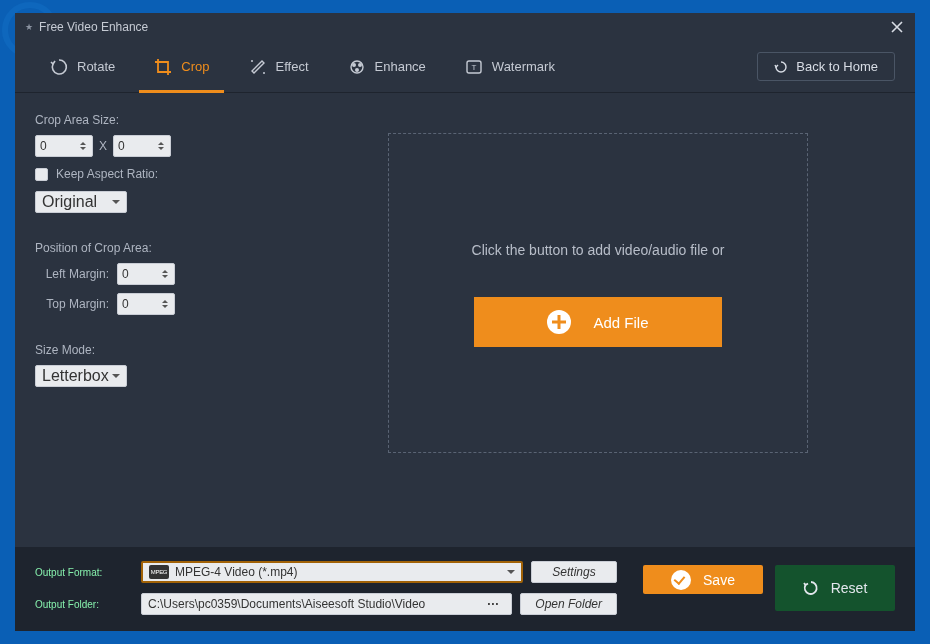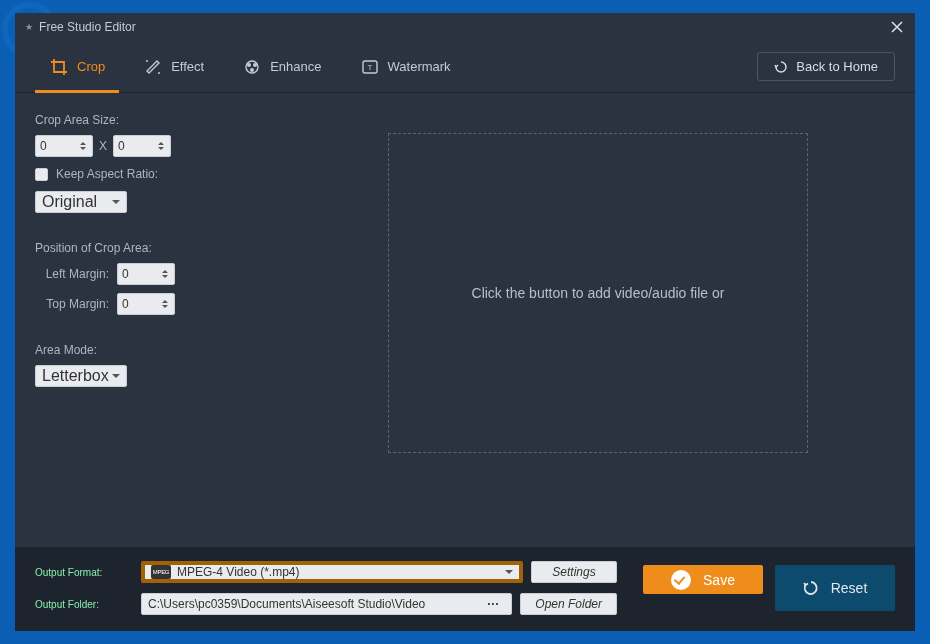--- a/index.html
+++ b/index.html
@@ -41,28 +41,28 @@
 .dz-text { color: #b8bec9; font-size: 14px; text-align: center; line-height: 1.6; }
 .add-file-btn { width: 248px; height: 50px; background: #ef8d1c; display: flex; align-items: center; justify-content: center; gap: 22px; color: #fff; font-size: 15px; cursor: pointer; }
 .plus-circ { width: 24px; height: 24px; border-radius: 50%; background: #fff; position: relative; }
 .plus-circ::before, .plus-circ::after { content: ""; position: absolute; background: #ef8d1c; }
 .plus-circ::before { left: 50%; top: 5px; width: 3px; height: 14px; transform: translateX(-50%); }
 .plus-circ::after { top: 50%; left: 5px; height: 3px; width: 14px; transform: translateY(-50%); }
 .bottom-bar { background: #1e242e; padding: 14px 20px 16px 20px; display: flex; align-items: center; gap: 10px; }
 .out-rows { flex: 1; display: flex; flex-direction: column; gap: 10px; }
 .out-row { display: flex; align-items: center; gap: 8px; }
 .out-label { width: 98px; text-align: left; color: #86efac; font-size: 10px; }
-.out-select { flex: 1; height: 22px; background: #e9ebee; border: 4px solid #a16207; border-radius: 2px; display: flex; align-items: center; padding: 0 6px; gap: 6px; font-size: 12px; color: #333; cursor: pointer; position: relative; }
+.out-select { flex: 1; height: 22px; background: #e9ebee; border: 2px solid #a16207; border-radius: 2px; display: flex; align-items: center; padding: 0 6px; gap: 6px; font-size: 12px; color: #333; cursor: pointer; position: relative; }
 .out-select .sel-chev { margin-left: auto; width: 0; height: 0; border-left: 4px solid transparent; border-right: 4px solid transparent; border-top: 4px solid #555; }
 .out-path { flex: 1; height: 22px; background: #e9ebee; border: 1px solid #c9cdd5; border-radius: 2px; display: flex; align-items: center; padding: 0 6px; font-size: 12px; color: #333; position: relative; }
 .out-path .dots { margin-left: auto; padding: 0 6px; font-weight: bold; cursor: pointer; }
 .small-btn { height: 22px; padding: 0 14px; background: #e9ebee; border: 1px solid #c9cdd5; border-radius: 2px; font-size: 12px; color: #333; display: flex; align-items: center; cursor: pointer; min-width: 86px; justify-content: center; font-style: italic; }
 .action-btns { display: flex; gap: 12px; margin-left: 16px; }
 .save-btn { width: 120px; height: 29px; background: #ef8d1c; display: flex; align-items: center; justify-content: center; gap: 12px; color: #fff; font-size: 14px; cursor: pointer; border-radius: 2px; }
-.reset-btn { width: 120px; height: 46px; background: #0c4a6e; display: flex; align-items: center; justify-content: center; gap: 12px; color: #e3e7ed; font-size: 14px; cursor: pointer; border-radius: 2px; }
+.reset-btn { width: 120px; height: 46px; background: #14532d; display: flex; align-items: center; justify-content: center; gap: 12px; color: #e3e7ed; font-size: 14px; cursor: pointer; border-radius: 2px; }
 .check-circ { width: 20px; height: 20px; border-radius: 50%; background: #fff; position: relative; }
 .check-circ::after { content: ""; position: absolute; left: 5px; top: 4px; width: 5px; height: 8px; border-right: 2.5px solid #ef8d1c; border-bottom: 2.5px solid #ef8d1c; transform: rotate(40deg); }
 .reset-ic { width: 16px; height: 16px; }
 .fmt-icon { width: 20px; height: 14px; background: #333; color: #fff; font-size: 6px; display: flex; align-items: center; justify-content: center; border-radius: 2px; letter-spacing: -0.3px; }
 </style>
 </head>
 <body>
 
 <div class="watermark-logo">
   <svg viewBox="0 0 180 100">
@@ -71,30 +71,39 @@
       <text x="60" y="35" font-size="24" fill="#1469b0" font-weight="bold" opacity="0.5">河东软件园</text>
       <text x="40" y="56" font-size="14" fill="#7a8ea0" opacity="0.4">www.pc0359.cn</text>
     </svg>
 </div>
 
 <div class="app-window">
 
   <div class="titlebar">
     <div class="titlebar-left">
       <span class="star-icon">★</span>
-      <span>Free Studio Editor</span>
+      <span>Free Video Enhance</span>
     </div>
     <div class="titlebar-close">
       <svg viewBox="0 0 12 12">
           <path d="M1 1 L11 11 M11 1 L1 11" stroke="#d8dde5" stroke-width="1.6"></path>
         </svg>
     </div>
   </div>
 
   <div class="tabbar">
+    <div class="tab-item">
+      <span class="tab-icon">
+        <svg viewBox="0 0 20 20">
+            <path d="M10 3 A7 7 0 1 1 4 7" fill="none" stroke="#c5cad3" stroke-width="1.6"></path>
+            <path d="M2 5 L4 7 L6 4" fill="none" stroke="#c5cad3" stroke-width="1.6"></path>
+          </svg>
+      </span>
+      <span>Rotate</span>
+    </div>
     <div class="tab-item active">
       <span class="tab-icon">
         <svg viewBox="0 0 20 20">
             <path d="M5 2 L5 15 L18 15 M2 5 L15 5 L15 18" fill="none" stroke="#ef8d1c" stroke-width="1.8"></path>
           </svg>
       </span>
       <span>Crop</span>
     </div>
     <div class="tab-item">
       <span class="tab-icon">
@@ -186,33 +195,37 @@
             <span>0</span>
             <div class="spin">
                 <div class="up"></div>
                 <div class="dn"></div>
               </div>
           </div>
         </div>
       </div>
 
       <div class="side-section">
-        <div class="side-label">Area Mode:</div>
+        <div class="side-label">Size Mode:</div>
         <div class="select-ctrl">
           <span>Letterbox</span>
           <div class="chev"></div>
         </div>
       </div>
 
     </div>
 
     <div class="preview-pane">
       <div class="dropzone">
         <div class="dz-text">
           <div>Click the button to add video/audio file or</div>
+        </div>
+        <div class="add-file-btn">
+          <div class="plus-circ"></div>
+          <span>Add File</span>
         </div>
       </div>
     </div>
   </div>
 
   <div class="bottom-bar">
     <div class="out-rows">
       <div class="out-row">
         <span class="out-label">Output Format:</span>
         <div class="out-select">

